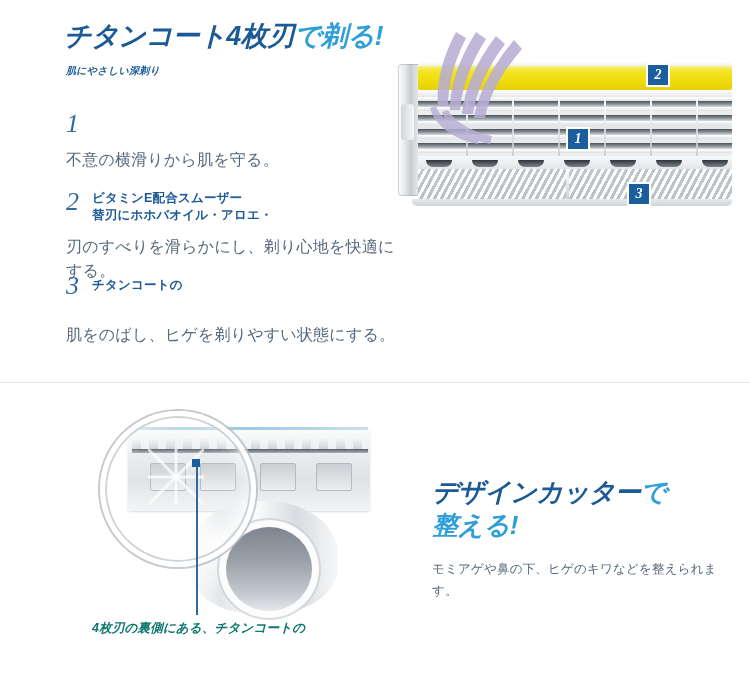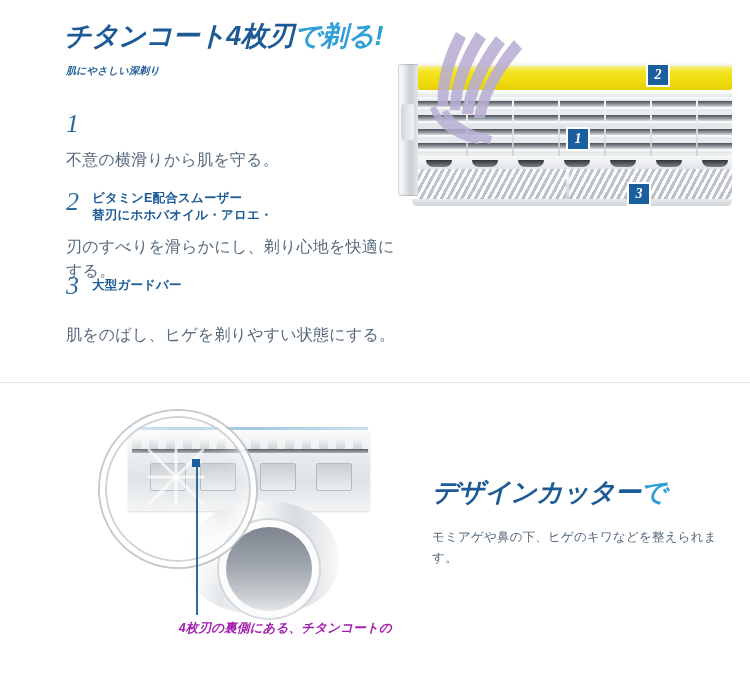--- a/index.html
+++ b/index.html
@@ -233,23 +233,23 @@
   .leader{
     position:absolute;left:104px;top:58px;width:2px;height:152px;
     background:#2c6aa0;
   }
   .leader-dot{
     position:absolute;left:100px;top:54px;width:8px;height:8px;
     background:#1b5e9e;
   }
   .caption2{
     position:absolute;left:52px;top:236px;width:300px;
-    text-align:right;
+    text-align:left;
     font-size:12.5px;font-weight:bold;font-style:italic;
-    color:#a21caf;line-height:1.5;letter-spacing:0.2px;
+    color:#0f766e;line-height:1.5;letter-spacing:0.2px;
   }
 </style>
 </head>
 <body>
 
 <div class="page">
 
   <div class="sec1">
 
     <div class="s1-text">
@@ -272,21 +272,21 @@
           <div>替刃にホホバオイル・アロエ・</div>
         </div>
       </div>
       <p class="feat-desc">刃のすべりを滑らかにし、剃り心地を快適にする。</p>
     </div>
 
     <div class="feat" style="top:272px;">
       <div class="feat-head">
         <div class="feat-num">3</div>
         <div class="feat-title" style="padding-top:5px;">
-          <div>大型ガードバー</div>
+          <div>チタンコートの</div>
         </div>
       </div>
       <p class="feat-desc" style="margin-top:24px;">肌をのばし、ヒゲを剃りやすい状態にする。</p>
     </div>
 
     <div class="razor">
       <div class="r-cap"></div>
       <div class="r-yellow-top"></div>
       <div class="r-yellow"></div>
       <div class="r-underline"></div>
@@ -341,21 +341,21 @@
     <div class="badge" style="left:566px;top:127px;">1</div>
     <div class="badge" style="left:646px;top:63px;">2</div>
     <div class="badge" style="left:627px;top:182px;">3</div>
   </div>
 
   <div class="divider"></div>
 
   <div class="sec2">
 
     <div class="s2-text">
-      <h2 class="headline2"><span class="hl-dark">デザインカッター</span><span class="hl-light">で</span><br></h2>
+      <h2 class="headline2"><span class="hl-dark">デザインカッター</span><span class="hl-light">で</span><br><span class="hl-light">整える!</span></h2>
       <p class="s2-desc">モミアゲや鼻の下、ヒゲのキワなどを整えられます。</p>
     </div>
 
     <div class="photo2">
       <div class="b-head"></div>
       <div class="b-topline"></div>
       <div class="b-comb">
         <div class="comb-t" style="left:0px;"></div>
         <div class="comb-t" style="left:17px;"></div>
         <div class="comb-t" style="left:34px;"></div>

